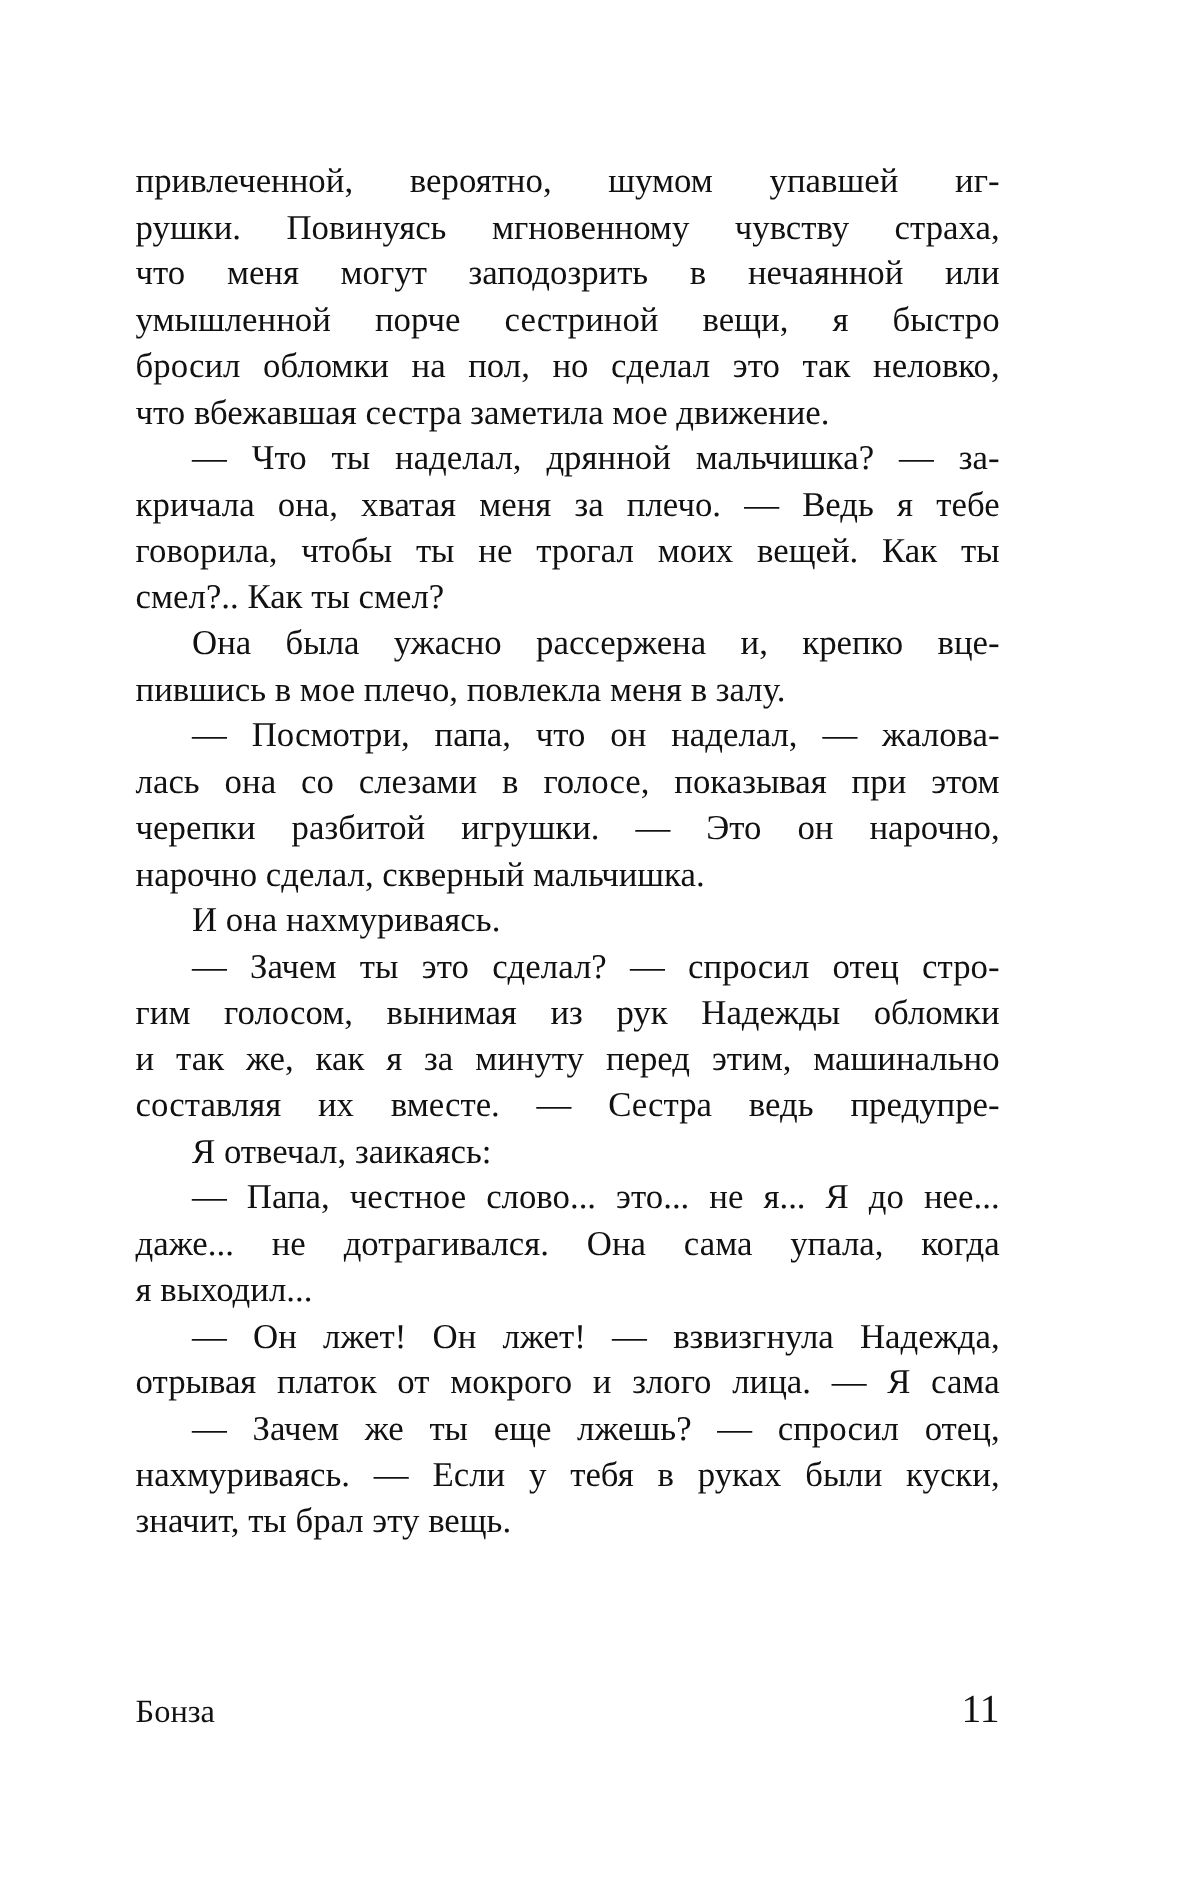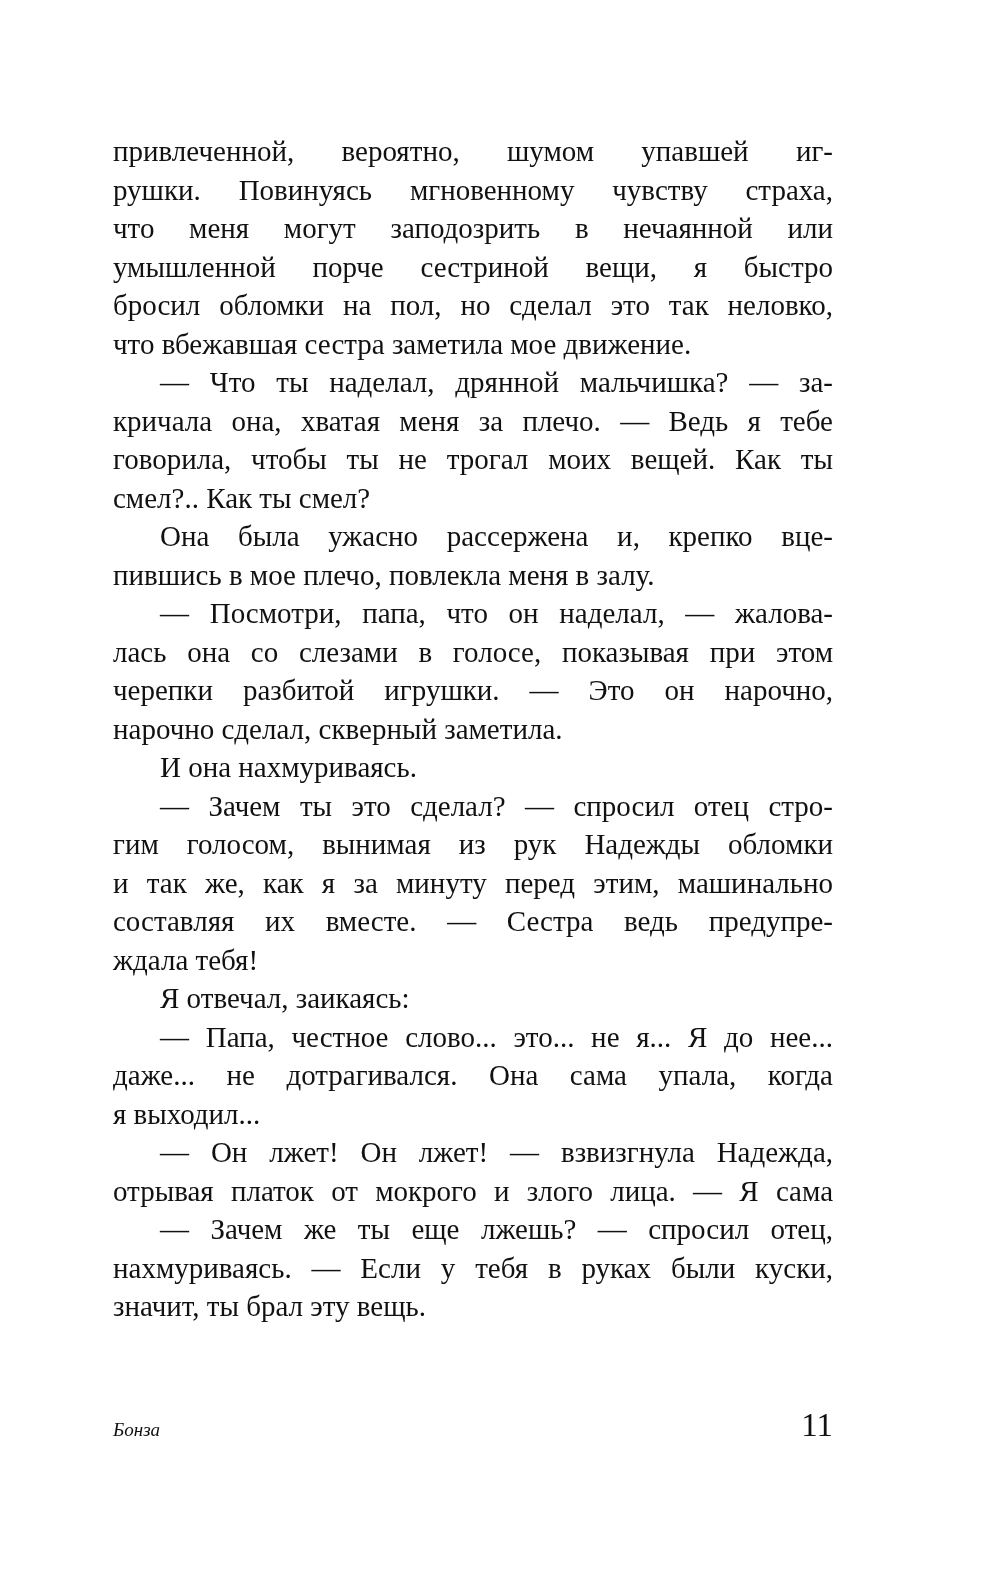--- a/index.html
+++ b/index.html
@@ -48,22 +48,21 @@
   .footer {
     position: absolute;
     left: 113px;
     top: 1408px;
     width: 720px;
     display: flex;
     justify-content: space-between;
     align-items: baseline;
   }
   .running-title {
-    font-size: 19px;
-    font-style: italic;
+    font-size: 27px;
     line-height: 34px;
   }
   .page-number {
     font-size: 33px;
     line-height: 34px;
   }
 </style>
 </head>
 <body>
 
@@ -86,31 +85,30 @@
         <div class="line last">смел?.. Как ты смел?</div>
       </div>
       <div class="para">
         <div class="line indent">Она была ужасно рассержена и, крепко вце-</div>
         <div class="line last">пившись в мое плечо, повлекла меня в залу.</div>
       </div>
       <div class="para">
         <div class="line indent">— Посмотри, папа, что он наделал, — жалова-</div>
         <div class="line">лась она со слезами в голосе, показывая при этом</div>
         <div class="line">черепки разбитой игрушки. — Это он нарочно,</div>
-        <div class="line last">нарочно сделал, скверный заметила.</div>
+        <div class="line last">нарочно сделал, скверный мальчишка.</div>
       </div>
       <div class="para">
         <div class="line last indent">И она нахмуриваясь.</div>
       </div>
       <div class="para">
         <div class="line indent">— Зачем ты это сделал? — спросил отец стро-</div>
         <div class="line">гим голосом, вынимая из рук Надежды обломки</div>
         <div class="line">и так же, как я за минуту перед этим, машинально</div>
         <div class="line">составляя их вместе. — Сестра ведь предупре-</div>
-        <div class="line last">ждала тебя!</div>
       </div>
       <div class="para">
         <div class="line last indent">Я отвечал, заикаясь:</div>
       </div>
       <div class="para">
         <div class="line indent">— Папа, честное слово... это... не я... Я до нее...</div>
         <div class="line">даже... не дотрагивался. Она сама упала, когда</div>
         <div class="line last">я выходил...</div>
       </div>
       <div class="para">

